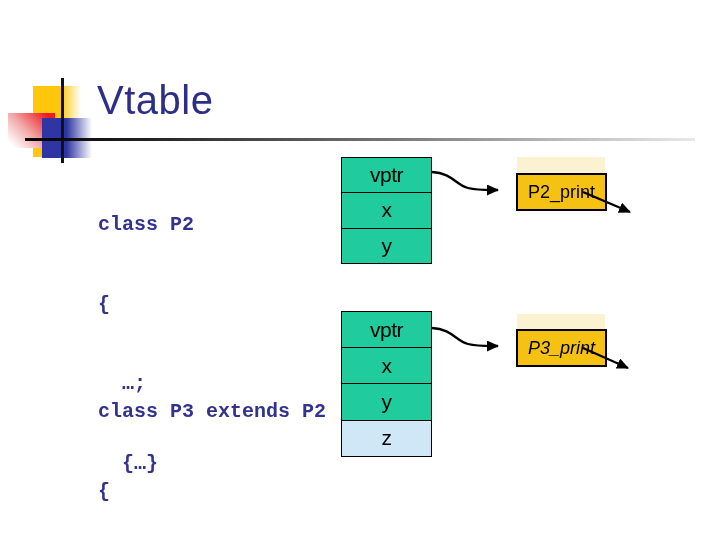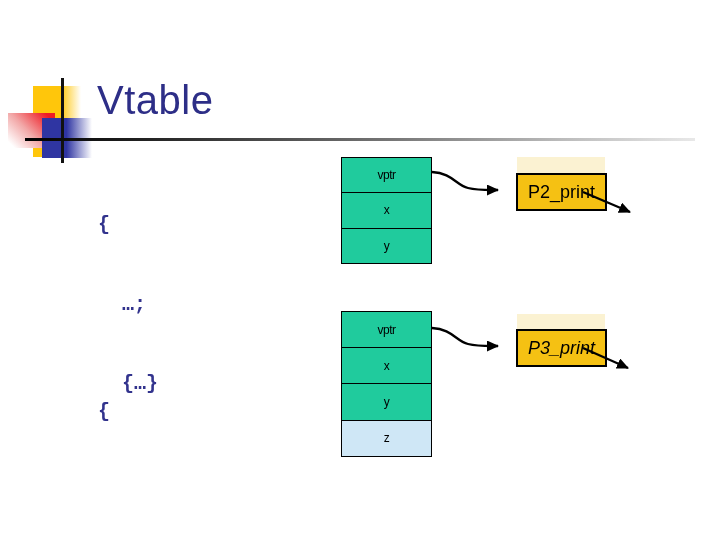--- a/index.html
+++ b/index.html
@@ -25,21 +25,21 @@
     font-family:"Liberation Mono",monospace;font-weight:bold;
     font-size:20px;line-height:26.5px;white-space:pre;}
   .code1{top:159px;}
   .code2{top:346px;}
   
   .vtable{position:absolute;left:341px;width:89px;border:1px solid #000;}
   .vtable1{top:157px;}
   .vtable2{top:311px;}
   .cell{display:flex;align-items:center;justify-content:center;
     border-bottom:1px solid #000;background:var(--cell_teal);
-    font-size:12px;letter-spacing:-0.5px;color:#000;}
+    font-size:21px;letter-spacing:-0.5px;color:#000;}
   .vtable .cell:last-child{border-bottom:none;}
   .vtable1 .cell{height:34.3px;}
   .vtable2 .cell{height:35.2px;}
   .cell.light{background:var(--cell_lightblue);}
   
   .glow{position:absolute;left:517px;width:88px;height:18px;background:var(--box_glow);}
   .glow1{top:157px;}
   .glow2{top:314px;}
   .fnbox{position:absolute;left:516px;width:87px;height:34px;
     background:var(--box_gold);border:2px solid #000;
@@ -57,27 +57,29 @@
 
   <div class="decor-yellow"></div>
   <div class="decor-red"></div>
   <div class="decor-blue"></div>
   <div class="decor-vline"></div>
   <div class="title-rule"></div>
 
   <h1 class="title">Vtable</h1>
 
   <div class="code code1">
+    <div>class P2</div>
     <div>{</div>
     <div>  …;</div>
     <div>  {…}</div>
     
   </div>
 
   <div class="code code2">
+    <div>class P3 extends P2</div>
     <div>{</div>
     
     
     
     
   </div>
 
   <div class="vtable vtable1">
     <div class="cell">vptr</div>
     <div class="cell">x</div>

